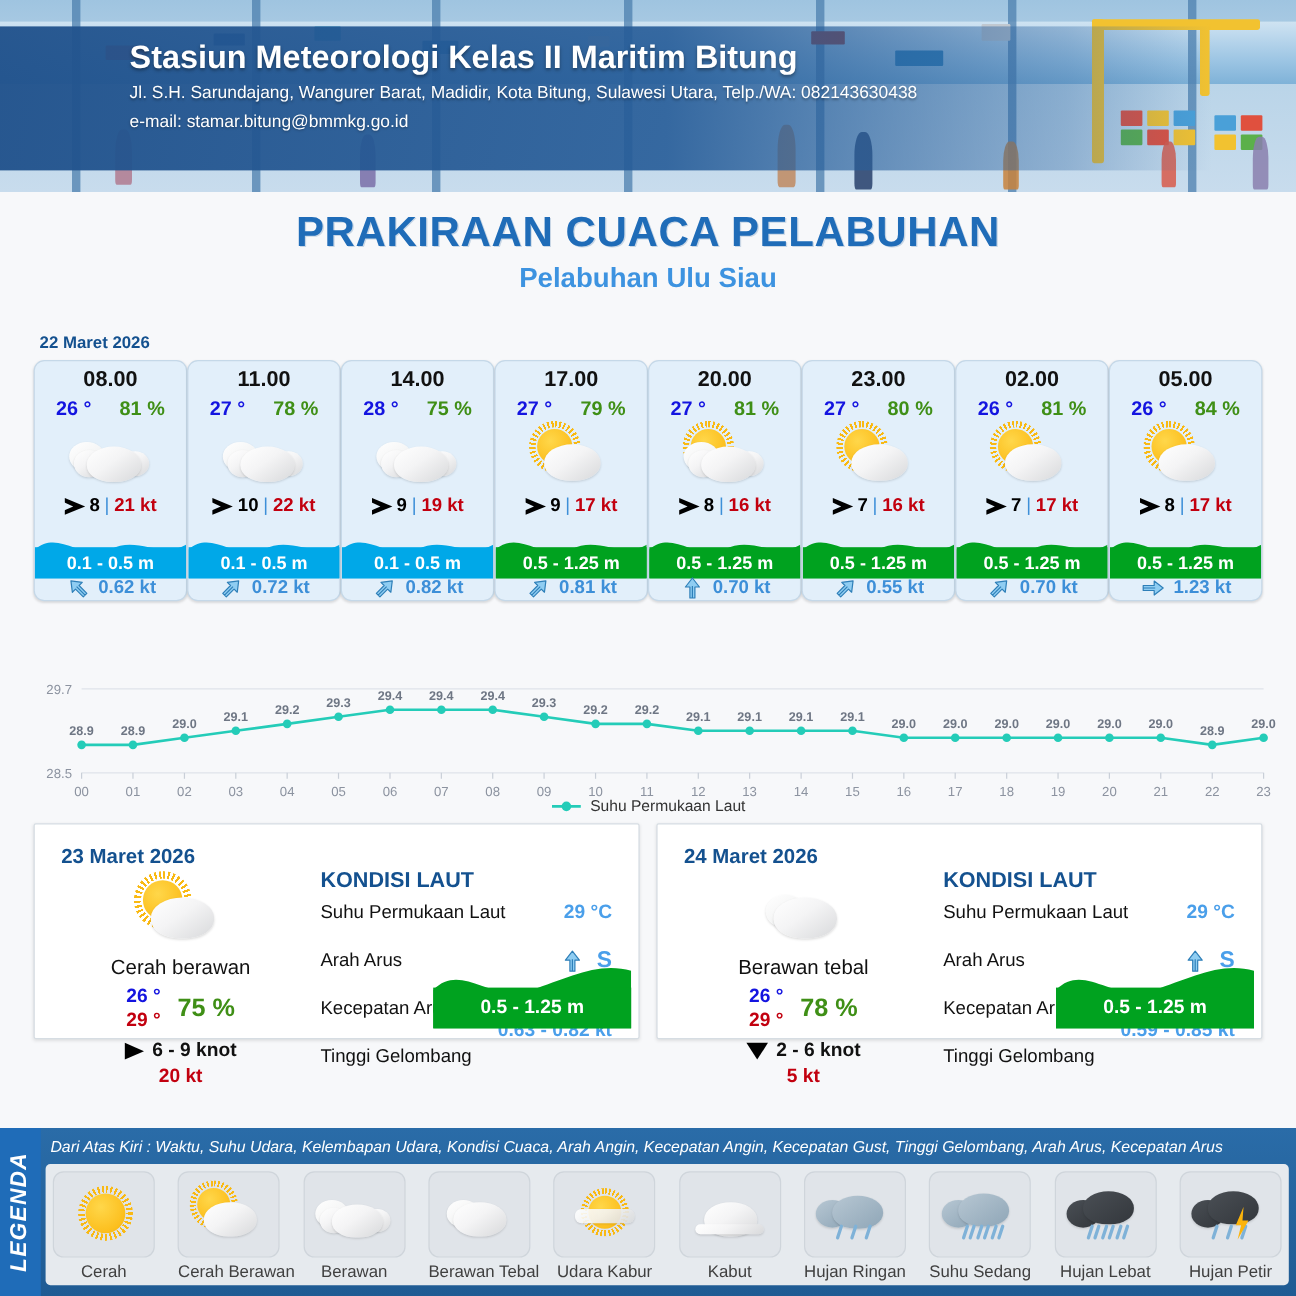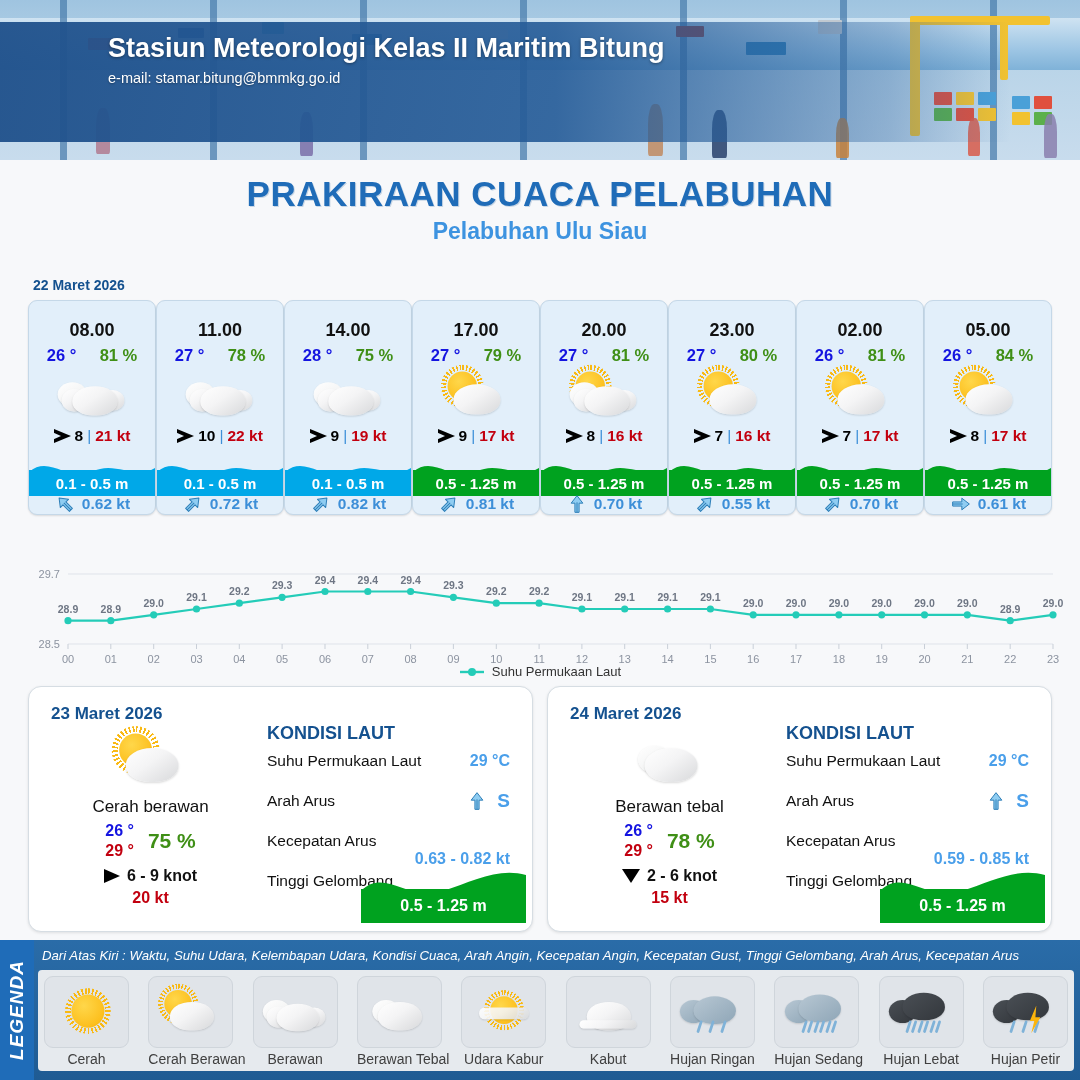--- a/index.html
+++ b/index.html
@@ -87,21 +87,21 @@
     font-size: 14px; font-weight: bold; color: #14518f;
   }
   .cards-row {
     position: absolute; left: 28px; top: 300px;
     display: flex; gap: 0; width: 1024px; justify-content: space-between;
   }
   .hcard {
     width: 135px; background: #e2effa; border: 1px solid #c5d8e8;
     border-radius: 9px; position: relative; overflow: hidden;
     box-shadow: 0 1px 2px rgba(0,0,0,.12);
-    padding-top: 19px;
+    padding-top: 5px;
   }
   .h-time { text-align: center; font-size: 18px; font-weight: bold; color:#111; }
   .h-metrics {
     display: flex; justify-content: space-around; align-items: baseline;
     margin-top: 5px; padding: 0 6px;
   }
   .h-temp { font-size: 16.5px; font-weight: bold; color: #1414e0; }
   .h-hum { font-size: 16.5px; font-weight: bold; color: #3f8f16; }
   .h-icon { height: 56px; display: flex; align-items: center; justify-content: center; margin-top: 2px; }
 
@@ -182,22 +182,22 @@
     font-size: 13px; color: #333;
   }
   .legend-marker { width: 26px; height: 10px; display: block; }
 
   
   .daily-row {
     position: absolute; left: 28px; top: 686px; width: 1024px;
     display: flex; gap: 14px;
   }
   .dpanel {
-    flex: 1; background: #fff; border: 1px solid #d6dde3; border-radius: 13px;
-    height: 246px; position: relative; box-shadow: 0 1px 3px rgba(0,0,0,.10);
+    flex: 1; background: #fff; border: 1px solid #d6dde3; border-radius: 2px;
+    height: 180px; position: relative; box-shadow: 0 1px 3px rgba(0,0,0,.10);
   }
   .d-date { position:absolute; left: 22px; top: 17px; font-size: 17px; font-weight: bold; color:#14518f; }
   .d-left { position: absolute; left: 14px; top: 42px; width: 215px; text-align: center; }
   .d-icon { height: 62px; display:flex; align-items:center; justify-content:center; }
   .d-cond { font-size: 17px; color:#111; margin-top: 6px; }
   .d-tr { display:flex; align-items:center; justify-content:center; gap: 14px; margin-top: 4px; }
   .d-temps { text-align:left; line-height: 1.22; }
   .d-tmin { font-size: 16px; font-weight: bold; color:#1414e0; }
   .d-tmax { font-size: 16px; font-weight: bold; color:#c2000f; }
   .d-hum { font-size: 21px; font-weight: bold; color:#3f8f16; }
@@ -301,20 +301,21 @@
     <div class="person" style="left:836px;top:118px;width:13px;height:40px;background:#c8823c"></div>
     <div class="person" style="left:968px;top:118px;width:12px;height:38px;background:#d85b4a"></div>
     <div class="person" style="left:1044px;top:114px;width:13px;height:44px;background:#8a7fae"></div>
 
     <div class="banner-overlay"></div>
   </div>
 
 
   <div class="banner-text">
     <div class="station-name">Stasiun Meteorologi Kelas II Maritim Bitung</div>
+    <div class="addr">Jl. S.H. Sarundajang, Wangurer Barat, Madidir, Kota Bitung, Sulawesi Utara, Telp./WA: 082143630438</div>
     <div class="addr">e-mail: stamar.bitung@bmmkg.go.id</div>
   </div>
 </div>
 
 <div class="title-block">
   <div class="main-title">PRAKIRAAN CUACA PELABUHAN</div>
   <div class="sub-title">Pelabuhan Ulu Siau</div>
 </div>
 
 <div class="date-label-22">22 Maret 2026</div>
@@ -566,21 +567,21 @@
       </div>
       <div class="wave-wrap">
         <svg class="wave-svg" viewBox="0 0 122 46" preserveAspectRatio="none">
           <path d="M0,22 C20,4 40,34 61,22 C82,10 102,30 122,18 L122,46 L0,46 Z" fill="#00a21f"></path>
         </svg>
         <div class="wave-band" style="background:#00a21f">0.5 - 1.25 m</div>
         <div class="h-current">
           <svg class="cur-arrow" viewBox="0 0 24 24" style="transform:rotate(270deg)">
             <path d="M12 2 L12 14 M12 22 L5 13 L9.5 13 L9.5 2 L14.5 2 L14.5 13 L19 13 Z" fill="#8fcdf2" stroke="#2e7fb8" stroke-width="1.2" stroke-linejoin="round"></path>
           </svg>
-          <span>0.61 kt</span>
+          <span>1.23 kt</span>
         </div>
       </div>
     </div>
   </div>
 
 <div class="chart-zone">
   <svg class="chart-svg" id="chart-svg" viewBox="0 0 1045 120" preserveAspectRatio="none">
       <line x1="48" y1="14.0" x2="1033" y2="14.0" stroke="#dfe3ea" stroke-width="1"></line>
       <text x="40" y="18.0" font-size="11" fill="#8c93a0" text-anchor="end" font-family="Liberation Sans, sans-serif">29.7</text>
       <line x1="48" y1="84.0" x2="1033" y2="84.0" stroke="#dfe3ea" stroke-width="1"></line>
@@ -760,21 +761,21 @@
           <div class="d-temps">
             <div class="d-tmin">26 °</div>
             <div class="d-tmax">29 °</div>
           </div>
           <div class="d-hum">78 %</div>
         </div>
         <div class="d-wind">
           <span class="d-wind-arrow tri-down"></span>
           <span>2  - 6 knot</span>
         </div>
-        <div class="d-gust">15 kt</div>
+        <div class="d-gust">5 kt</div>
       </div>
       <div class="d-right">
         <div class="d-secttl">KONDISI LAUT</div>
         <div class="d-rowitem">
           <span class="lbl">Suhu Permukaan Laut</span>
           <span class="d-val-blue">29 °C</span>
         </div>
         <div class="d-rowitem">
           <span class="lbl">Arah Arus</span>
           <span class="d-cur-dir">
@@ -880,21 +881,21 @@
             <div class="cl cl-back"></div>
             <div class="cl cl-main" style="top:6px"></div>
             <div class="rain" style="left:22px;top:34px"></div>
             <div class="rain" style="left:35px;top:34px"></div>
             <div class="rain" style="left:48px;top:34px"></div>
             <div class="rain" style="left:28px;top:34px"></div>
             <div class="rain" style="left:41px;top:34px"></div>
             <div class="rain" style="left:54px;top:34px"></div>
           </div>
         </div>
-        <div class="legend-cap">Hujan Sedang</div>
+        <div class="legend-cap">Suhu Sedang</div>
       </div>
       <div class="legend-cell">
         <div class="legend-box">
           <div class="wx dark" style="transform:scale(0.92)">
             <div class="cl cl-back"></div>
             <div class="cl cl-main" style="top:4px"></div>
             <div class="rain" style="left:22px;top:34px"></div>
             <div class="rain" style="left:35px;top:34px"></div>
             <div class="rain" style="left:48px;top:34px"></div>
             <div class="rain" style="left:28px;top:34px"></div>

